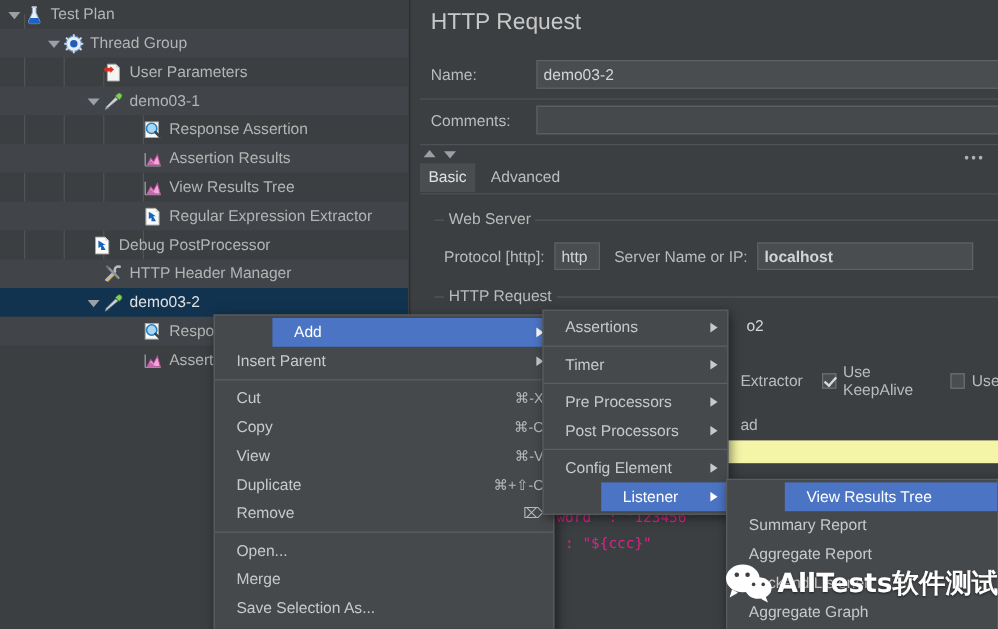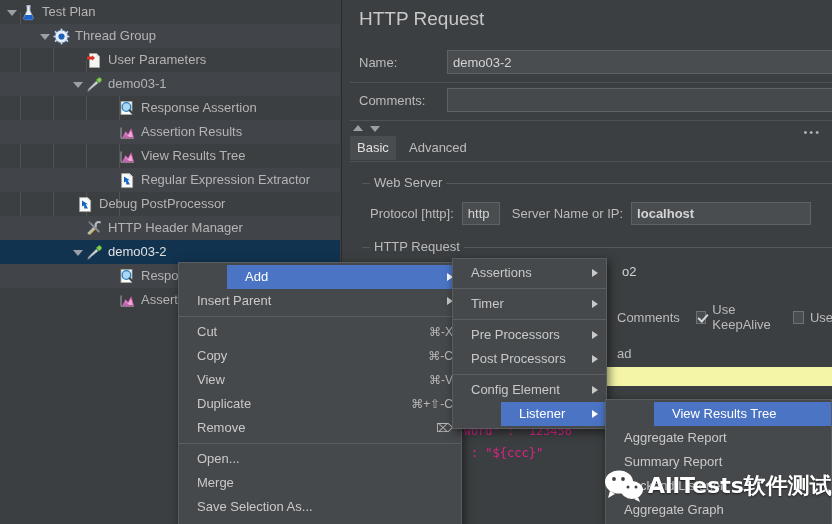--- a/index.html
+++ b/index.html
@@ -309,21 +309,21 @@
 
     <div class="group" style="left:20px;top:242px;width:471px;height:200px;">
       <div class="group-line" style="left:0;top:5px;width:471px;"></div>
       <div class="group-title" style="left:8px;top:-3px;">HTTP Request</div>
 
       <div class="frow" style="left:260px;top:22px;">
         <span class="flabel" style="color:#d4d4d4;">o2</span>
       </div>
 
       <div class="frow" style="left:255px;top:60px;">
-        <span class="flabel">Comments</span>
+        <span class="flabel">Extractor</span>
         <span class="chk on" style="margin-left:16px;"></span>
         <span class="flabel">Use KeepAlive</span>
         <span class="chk" style="margin-left:16px;"></span>
         <span class="flabel">Use</span>
       </div>
 
       <div class="frow" style="left:255px;top:104px;">
         <span class="flabel">ad</span>
       </div>
     </div>
@@ -409,24 +409,24 @@
         <span class="mtext">Listener</span>
         <span class="arrow"></span>
       </div>
     </div>
 
   <div class="menu" id="lst-menu" style="left:605px;top:399px;width:227px;">
       <div class="mi hl">
         <span class="mtext">View Results Tree</span>
       </div>
       <div class="mi">
+        <span class="mtext">Summary Report</span>
+      </div>
+      <div class="mi">
         <span class="mtext">Aggregate Report</span>
-      </div>
-      <div class="mi">
-        <span class="mtext">Summary Report</span>
       </div>
       <div class="mi">
         <span class="mtext">Backend Listener</span>
       </div>
       <div class="mi">
         <span class="mtext">Aggregate Graph</span>
       </div>
     </div>
 
   <div id="watermark">

